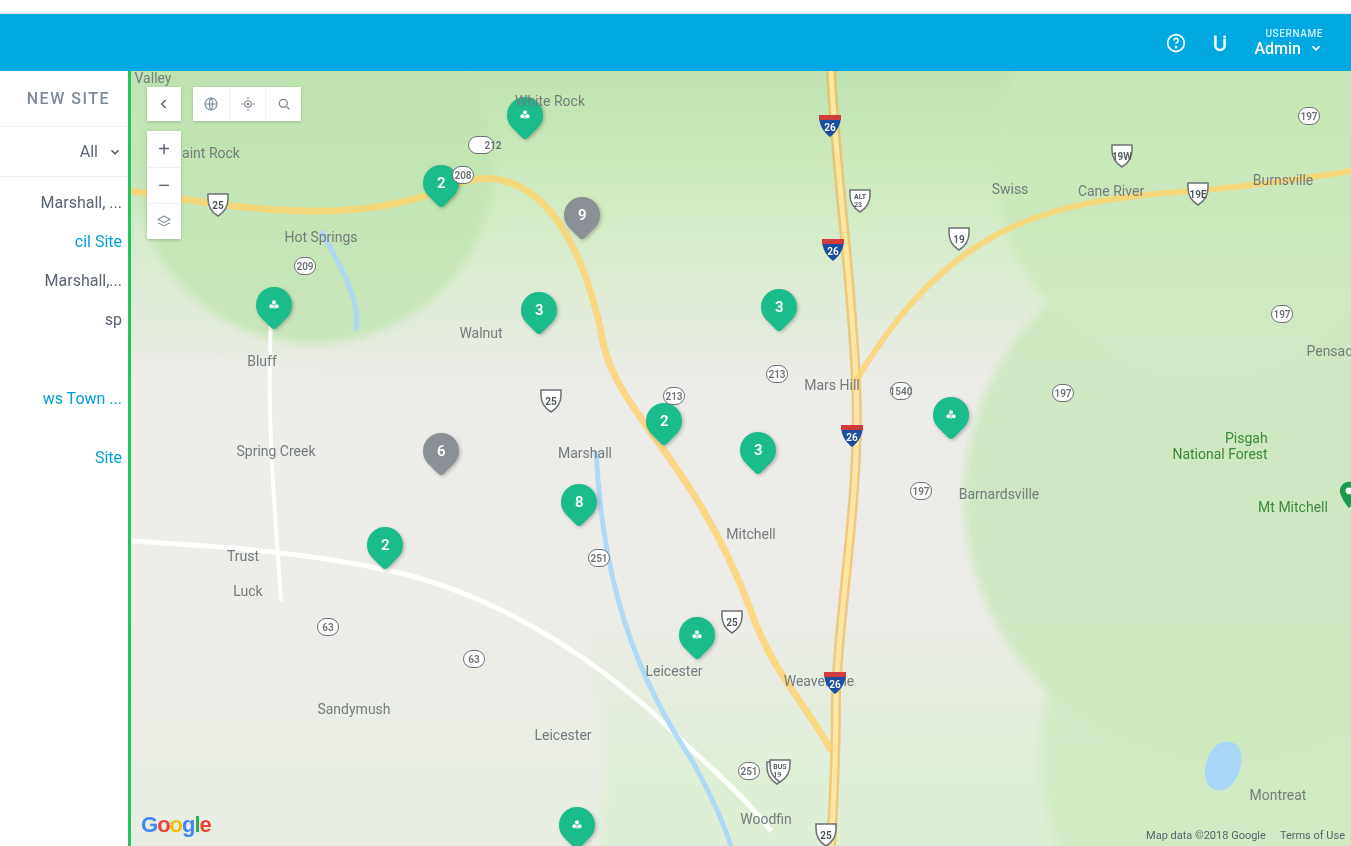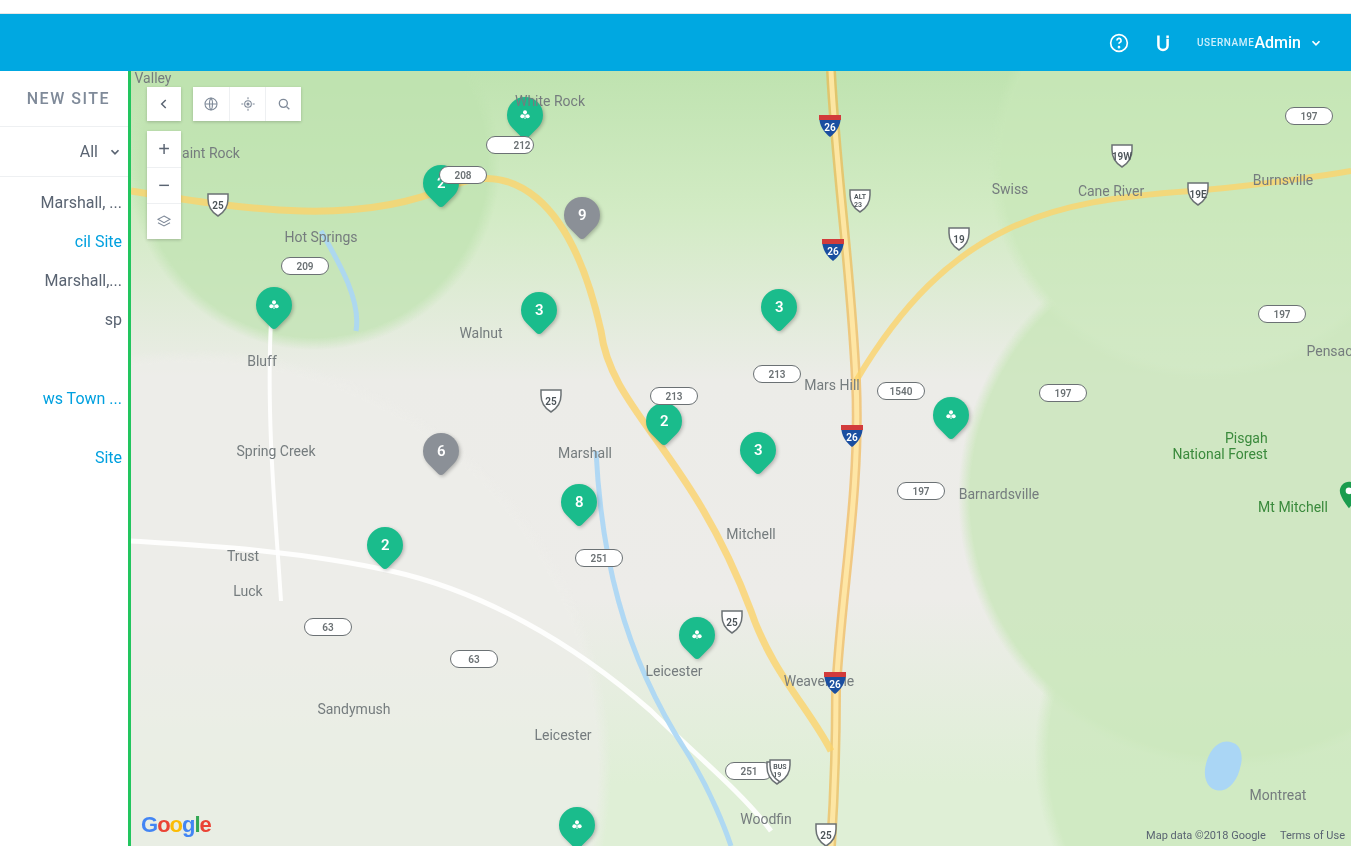--- a/index.html
+++ b/index.html
@@ -3,21 +3,21 @@
 <meta charset="utf-8">
 <style>
   * { box-sizing: border-box; margin: 0; padding: 0; }
   html, body { width: 1351px; height: 846px; font-family: -apple-system, BlinkMacSystemFont, "Segoe UI", Roboto, Helvetica, Arial, sans-serif; overflow: hidden; background:#fff;}
   .topstrip { height: 14px; background:#fff; border-bottom: 1px solid #e6e6e6; }
   .header {
     height: 57px; background:#00a8e1; display:flex; align-items:center; justify-content:flex-end; padding:0 24px; color:#fff;
   }
   .header .help, .header .logo { width:20px; height:20px; display:flex; align-items:center; justify-content:center; margin-right:24px; cursor:pointer; color:#fff;}
   .header .help svg, .header .logo svg { width:20px; height:20px; }
-  .userbox { display:flex; flex-direction:row; align-items:center; margin-right:4px; cursor:pointer;}
+  .userbox { display:flex; flex-direction:column; align-items:flex-end; margin-right:4px; cursor:pointer;}
   .userbox .lbl { font-size:10px; letter-spacing:0.6px; color:#cfeffc; font-weight:500;}
   .userbox .row { display:flex; align-items:center; gap:8px; font-size:16px; font-weight:500;}
   .userbox .row svg { width:14px; height:14px; }
 
   .body { display:flex; height: calc(846px - 14px - 57px); }
   .sidebar { width: 131px; height:100%; border-right:3px solid #22c55e; background:#fff; display:flex; flex-direction:column; }
   .newsite { height:56px; display:flex; align-items:center; justify-content:flex-end; font-size:16px; letter-spacing:1.5px; color:#7f8a99; font-weight:500; padding-right:18px; border-bottom:1px solid #eef0f2; cursor:pointer;}
   .filter { height:50px; display:flex; align-items:center; justify-content:flex-end; font-size:16px; color:#5a6472; padding-right:6px; border-bottom:1px solid #eef0f2; gap:10px; cursor:pointer;}
   .filter svg { width:14px; height:14px; }
   .sitelist { flex:1; overflow:hidden; position:relative; padding-top:6px;}
@@ -52,21 +52,21 @@
   .marker.green .shape{ background:#1abc8c; }
   .marker.gray  .shape{ background:#8b9097; }
   .marker .shape .lbl svg{ width:16px; height:16px; }
 
   .city { position:absolute; transform:translate(-50%,-50%); font-size:14px; color:#757c7e; white-space:nowrap; pointer-events:none;}
   .poi-green { position:absolute; transform:translate(-50%,-50%); font-size:14px; color:#3a8a3c; white-space:nowrap; text-align:right; pointer-events:none;}
   .poi-pin { position:absolute; transform:translate(-50%,-100%); color:#1a9c4e;}
   .poi-pin svg{ width:20px; height:28px;}
 
   .shield { position:absolute; transform:translate(-50%,-50%); pointer-events:none; display:flex; align-items:center; justify-content:center; font-size:10px; font-weight:600;}
-  .shield.route { width:48px; height:18px; border:1.5px solid #6b7174; border-radius:9px; background:#fff; color:#6b7174;}
+  .shield.route { width:22px; height:18px; border:1.5px solid #6b7174; border-radius:9px; background:#fff; color:#6b7174;}
   .shield.us { width:24px; height:26px; }
   .shield.us svg { width:24px; height:26px; position:absolute; top:0; left:0;}
   .shield.us span{ position:relative; color:#4b5358; font-size:10px;}
   .shield.interstate { width:26px; height:28px;}
   .shield.interstate svg{ width:26px; height:28px; position:absolute; top:0; left:0;}
   .shield.interstate span{ position:relative; color:#fff; font-size:10px; padding-top:4px;}
 
   .lake { position:absolute; background:#aad6f5; border-radius:50% 40% 50% 45%; transform:rotate(15deg);}
 
   .google-logo { position:absolute; left:10px; bottom:8px; font-family: Arial, sans-serif; font-size:22px; font-weight:600; letter-spacing:-1px; pointer-events:none;}
@@ -323,21 +323,21 @@
       <div class="city" style="left: 980px; top: 120px;">Cane River</div>
       <div class="city" style="left: 1152px; top: 109px;">Burnsville</div>
       <div class="city" style="left: 1208px; top: 280px;">Pensacola</div>
       <div class="city" style="left: 1147px; top: 724px;">Montreat</div>
       <div class="poi-green" style="left: 1089px; top: 375px;">Pisgah<br>National Forest</div>
       <div class="poi-green" style="left: 1162px; top: 436px;">Mt Mitchell</div>
       <div class="poi-pin" style="left: 1218px; top: 442px;"><svg viewBox="0 0 24 32" fill="#1a9c4e">
           <path d="M12 0c-6 0-11 5-11 11 0 8 11 21 11 21s11-13 11-21c0-6-5-11-11-11z"></path>
           <circle cx="12" cy="11" r="4" fill="#fff"></circle>
         </svg></div>
-      <div class="shield route" style="left: 379px; top: 74px; padding-left: 24px;">212</div>
+      <div class="shield route" style="left: 350px; top: 74px; padding-left: 24px;">212</div>
       <div class="shield route" style="left: 332px; top: 104px;">208</div>
       <div class="shield route" style="left: 174px; top: 195px;">209</div>
       <div class="shield route" style="left: 543px; top: 325px;">213</div>
       <div class="shield route" style="left: 646px; top: 303px;">213</div>
       <div class="shield route" style="left: 770px; top: 320px;">1540</div>
       <div class="shield route" style="left: 468px; top: 487px;">251</div>
       <div class="shield route" style="left: 618px; top: 700px;">251</div>
       <div class="shield route" style="left: 197px; top: 556px;">63</div>
       <div class="shield route" style="left: 343px; top: 588px;">63</div>
       <div class="shield route" style="left: 790px; top: 420px;">197</div>

